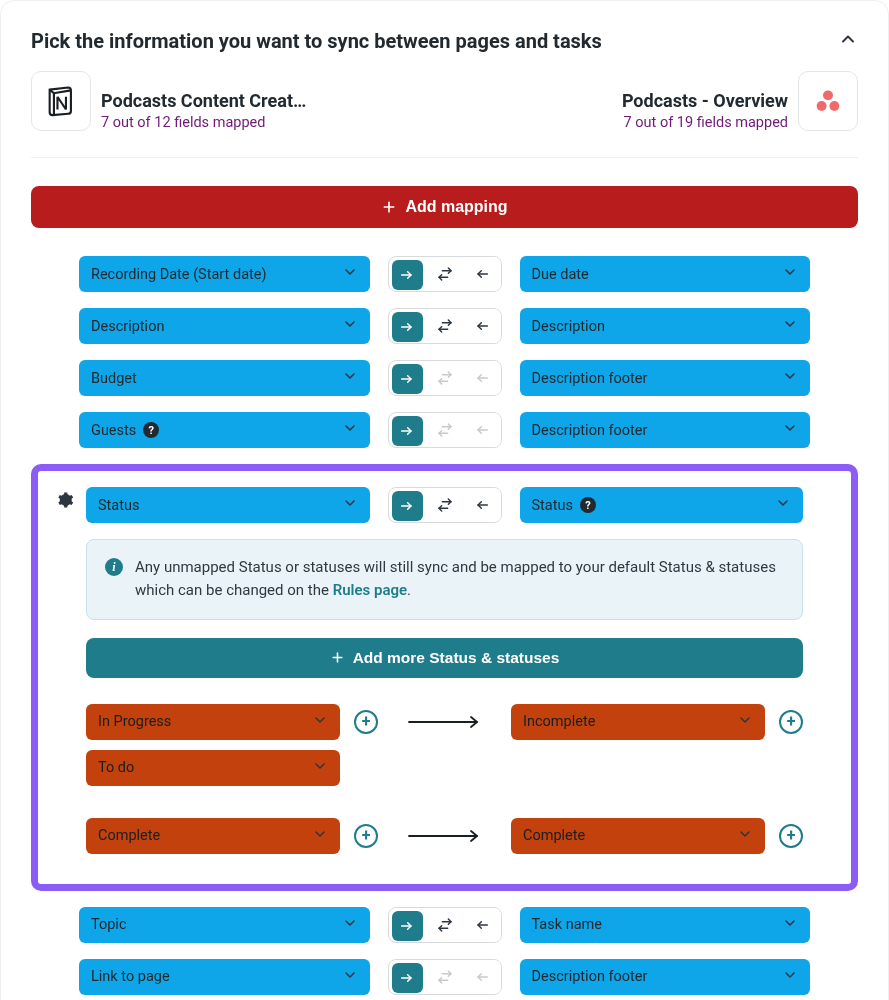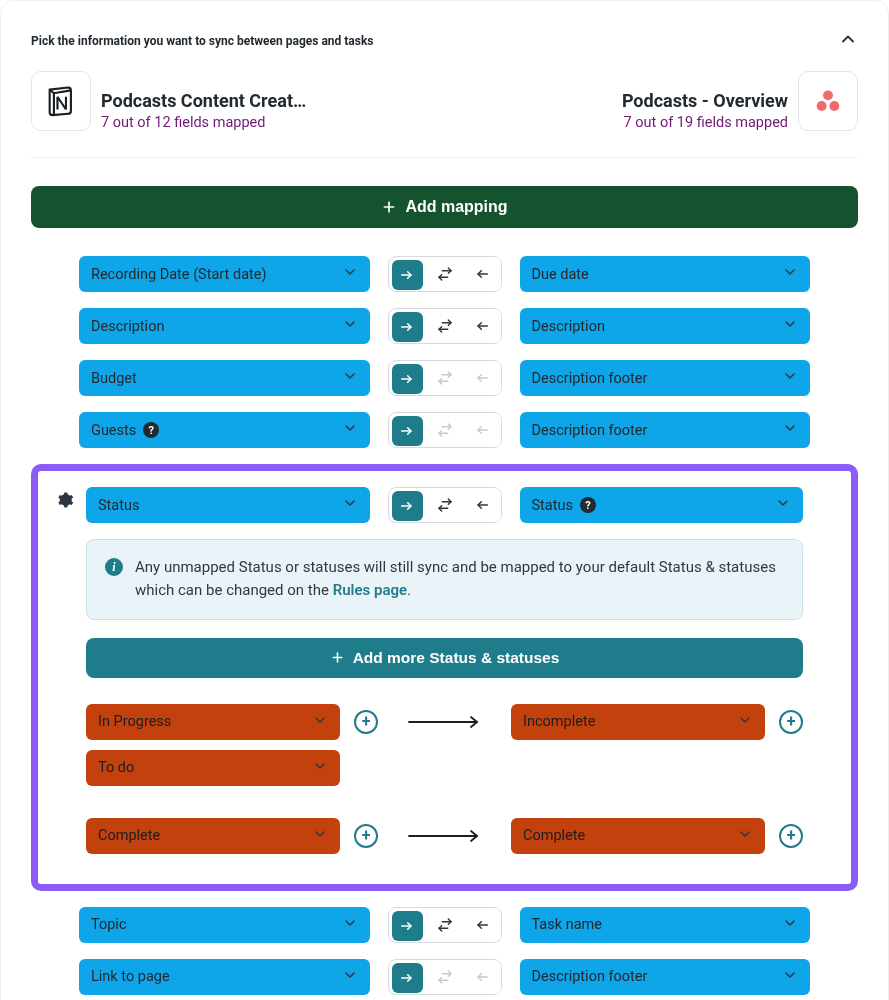--- a/index.html
+++ b/index.html
@@ -17,21 +17,21 @@
     border-radius: 14px;
     padding: 12px 30px 30px 30px;
   }
   .header-row {
     display: flex;
     align-items: center;
     justify-content: space-between;
     padding: 16px 0 10px 0;
   }
   .header-title {
-    font-size: 12px;
+    font-size: 20px;
     font-weight: 700;
     color: #222a30;
   }
   .chev-up svg { stroke:#2d3640; }
   .sources {
     display: flex;
     justify-content: space-between;
     padding: 8px 0 26px 0;
     border-bottom: 1px solid #edeff1;
   }
@@ -45,21 +45,21 @@
     border: 1px solid #e3e6e8;
     border-radius: 10px;
     display:flex; align-items:center; justify-content:center;
     background:#fff;
   }
   .src-name { font-size: 18px; font-weight: 700; color:#222a30; line-height:1.25; }
   .src-sub { font-size: 14.5px; color:#701a75; margin-top:2px; }
   .src-right .src-text { text-align:right; }
   .big-btn {
     width: 100%;
-    background:#14532d;
+    background:#b91c1c;
     color:#fff;
     border:none;
     border-radius:8px;
     padding:12px 0;
     font-size:16px;
     font-weight:600;
     cursor:pointer;
     display:flex;
     align-items:center;
     justify-content:center;

